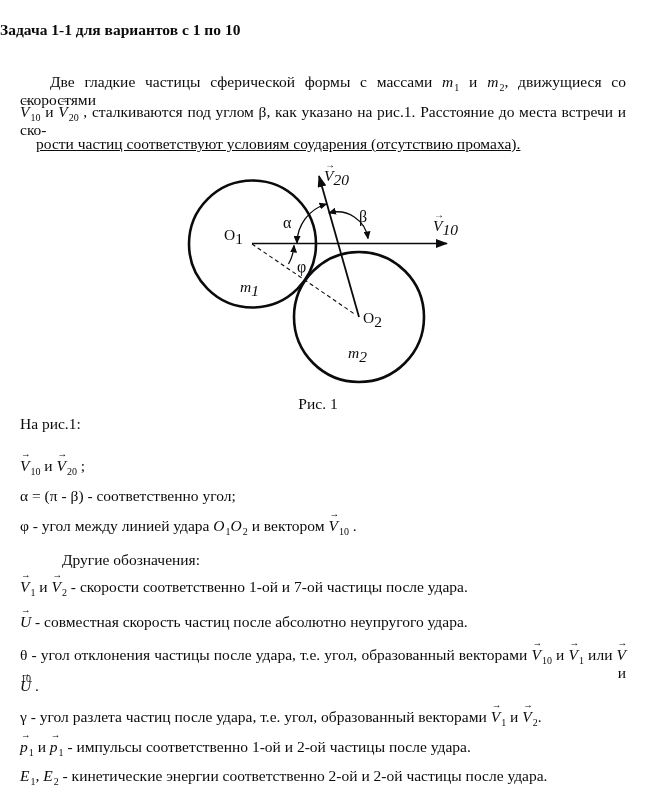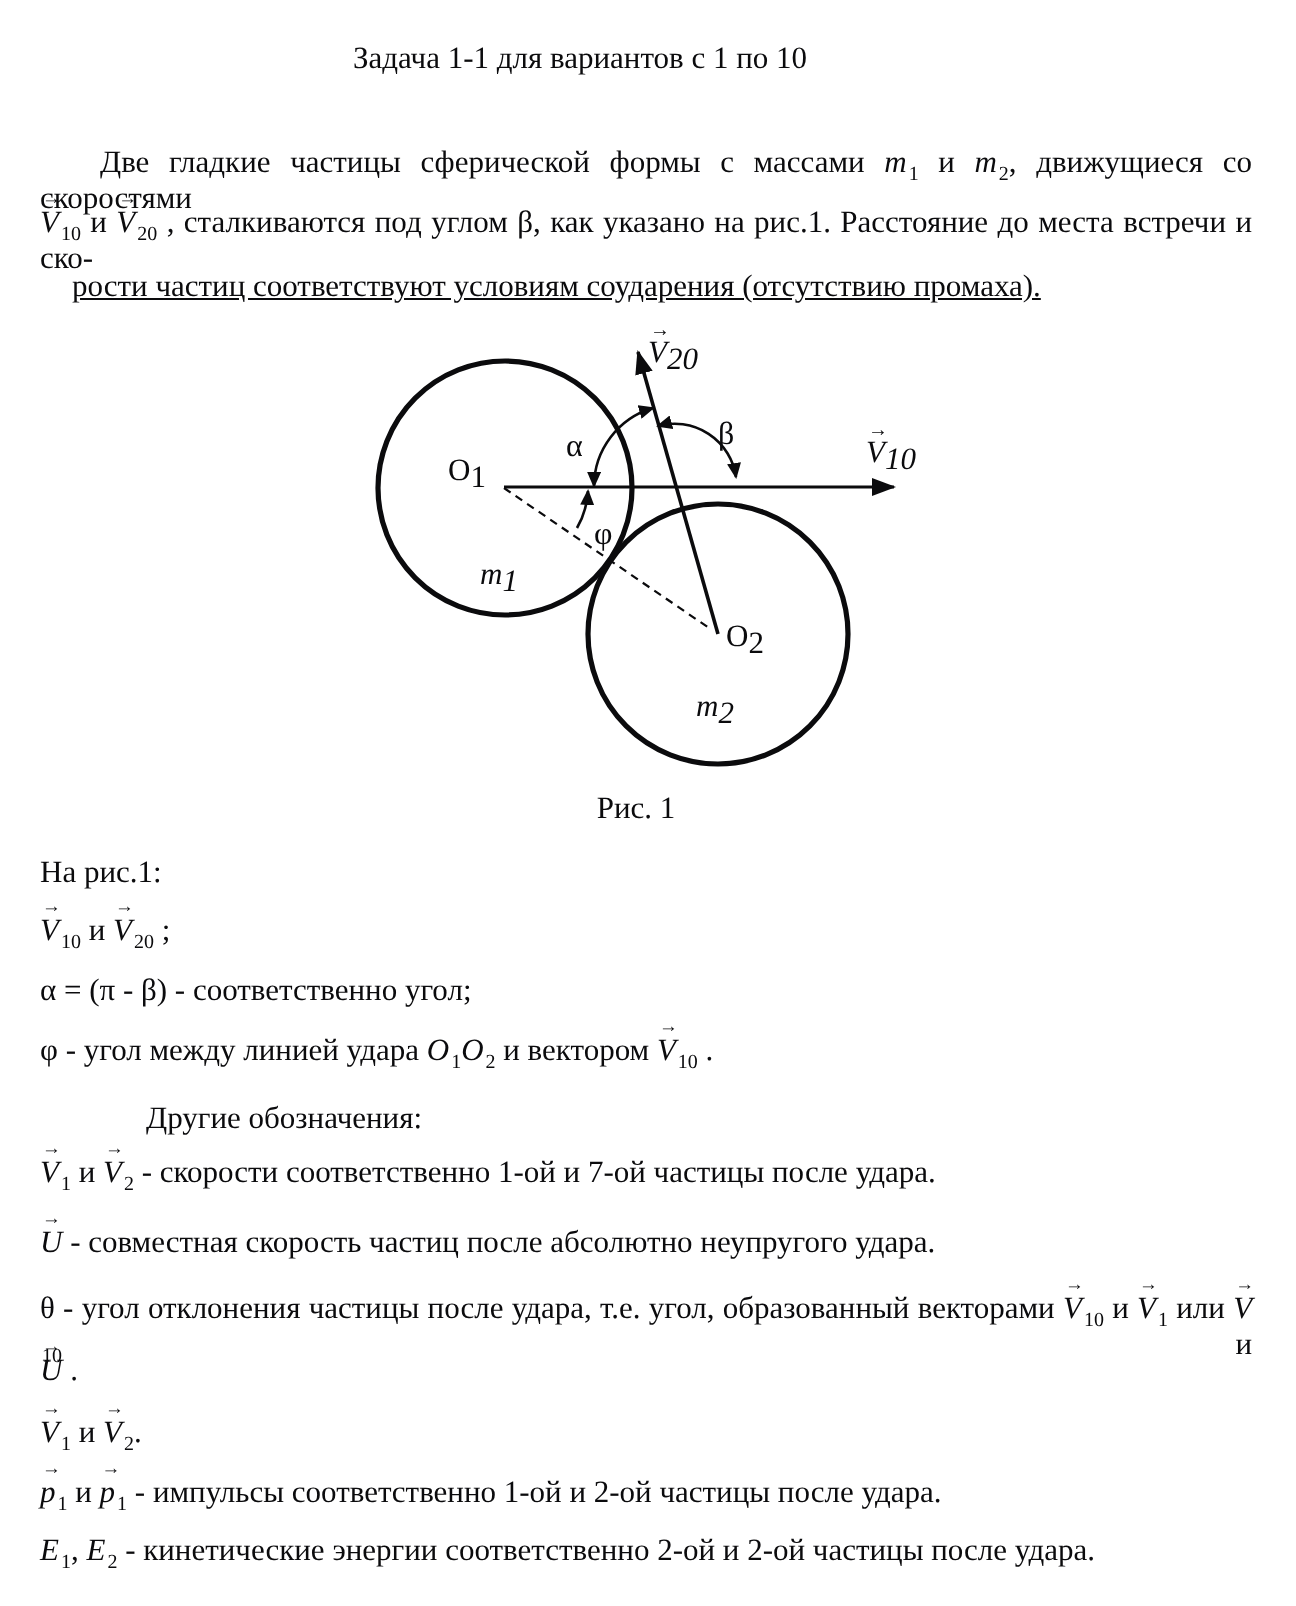--- a/index.html
+++ b/index.html
@@ -4,21 +4,21 @@
 <style>
   html,body{margin:0;padding:0;}
   body{
     width:648px;height:803px;background:#ffffff;position:relative;
     font-family:"Liberation Serif","DejaVu Serif",serif;
     color:#0b0b0d;overflow:hidden;
   }
   .line{position:absolute;font-size:15.5px;white-space:nowrap;}
   .wrapline{position:absolute;font-size:15.5px;white-space:normal;}
   .just{text-align:justify;text-align-last:justify;}
-  .title{position:absolute;left:0;width:580px;text-align:center;font-weight:normal;font-size:15.5px;}
+  .title{position:absolute;left:0;width:580px;text-align:left;font-weight:bold;font-size:15.5px;}
   .it{font-style:italic;}
   .sb{font-size:10px;position:relative;top:3.5px;margin-left:1px;}
   .vec{display:inline-block;position:relative;margin-top:0;}
   .vec .arr{position:absolute;left:1px;top:-8px;font-size:9.5px;letter-spacing:-1px;}
   .vec .it{font-style:italic;}
   svg{position:absolute;left:0;top:0;}
   svg text{font-family:"Liberation Serif","DejaVu Serif",serif;font-size:15.5px;fill:#0b0b0d;}
   svg .fa{font-size:10px;}
   svg .gk{font-size:16px;}
   .stroke{stroke:#0b0b0d;fill:none;}
@@ -68,24 +68,24 @@
 
   <text x="433" y="231" class="it"><tspan>V</tspan><tspan class="fs" dy="3.5">10</tspan></text>
   <text x="434" y="218" class="fa">→</text>
 
   <text x="324" y="181" class="it"><tspan>V</tspan><tspan class="fs" dy="3.5">20</tspan></text>
   <text x="325" y="168" class="fa">→</text>
 
   <text x="318" y="409" text-anchor="middle">Рис. 1</text>
 </svg>
 
-<div class="line" style="top:428px;left:20px;"><span>На рис.1:</span></div>
+<div class="line" style="top:415px;left:20px;"><span>На рис.1:</span></div>
 <div class="line" style="top:457px;left:20px;"><span class="vec"><span class="arr">→</span><span class="it">V</span></span><span class="sb">10</span><span> и </span><span class="vec"><span class="arr">→</span><span class="it">V</span></span><span class="sb">20</span><span> ;</span></div>
 <div class="line" style="top:487px;left:20px;"><span>α = (π - β) - соответственно угол;</span></div>
 <div class="line" style="top:517px;left:20px;"><span>φ - угол между линией удара </span><span class="it">O</span><span class="sb">1</span><span class="it">O</span><span class="sb">2</span><span> и вектором </span><span class="vec"><span class="arr">→</span><span class="it">V</span></span><span class="sb">10</span><span> .</span></div>
-<div class="line" style="top:551px;left:62px;margin-left:11px;"><span>Другие обозначения:</span></div>
+<div class="line" style="top:551px;left:62px;"><span>Другие обозначения:</span></div>
 <div class="line" style="top:578px;left:20px;"><span class="vec"><span class="arr">→</span><span class="it">V</span></span><span class="sb">1</span><span> и </span><span class="vec"><span class="arr">→</span><span class="it">V</span></span><span class="sb">2</span><span> - скорости соответственно 1-ой и 7-ой частицы после удара.</span></div>
 <div class="line" style="top:613px;left:20px;"><span class="vec"><span class="arr">→</span><span class="it">U</span></span><span>  - совместная скорость частиц после абсолютно неупругого удара.</span></div>
 <div class="wrapline just" style="top:646px;left:20px;width:606px;"><span>θ - угол отклонения частицы после удара, т.е. угол, образованный векторами </span><span class="vec"><span class="arr">→</span><span class="it">V</span></span><span class="sb">10</span><span> и </span><span class="vec"><span class="arr">→</span><span class="it">V</span></span><span class="sb">1</span><span> или </span><span class="vec"><span class="arr">→</span><span class="it">V</span></span><span class="sb">10</span><span> и</span></div>
 <div class="line" style="top:677px;left:20px;"><span class="vec"><span class="arr">→</span><span class="it">U</span></span><span> .</span></div>
-<div class="line" style="top:708px;left:20px;"><span class="vec"><span class="arr">→</span><span class="it">V</span></span><span class="sb">1</span><span> и </span><span class="vec"><span class="arr">→</span><span class="it">V</span></span><span class="sb">2</span><span>.</span></div>
+<div class="line" style="top:708px;left:20px;"><span>γ - угол разлета частиц после удара, т.е. угол, образованный векторами </span><span class="vec"><span class="arr">→</span><span class="it">V</span></span><span class="sb">1</span><span> и </span><span class="vec"><span class="arr">→</span><span class="it">V</span></span><span class="sb">2</span><span>.</span></div>
 <div class="line" style="top:738px;left:20px;"><span class="vec"><span class="arr">→</span><span class="it">p</span></span><span class="sb">1</span><span> и </span><span class="vec"><span class="arr">→</span><span class="it">p</span></span><span class="sb">1</span><span> - импульсы соответственно 1-ой и 2-ой частицы после удара.</span></div>
 <div class="line" style="top:767px;left:20px;"><span class="it">E</span><span class="sb">1</span><span>, </span><span class="it">E</span><span class="sb">2</span><span> - кинетические энергии соответственно 2-ой и 2-ой частицы после удара.</span></div>
 
 </body></html>

